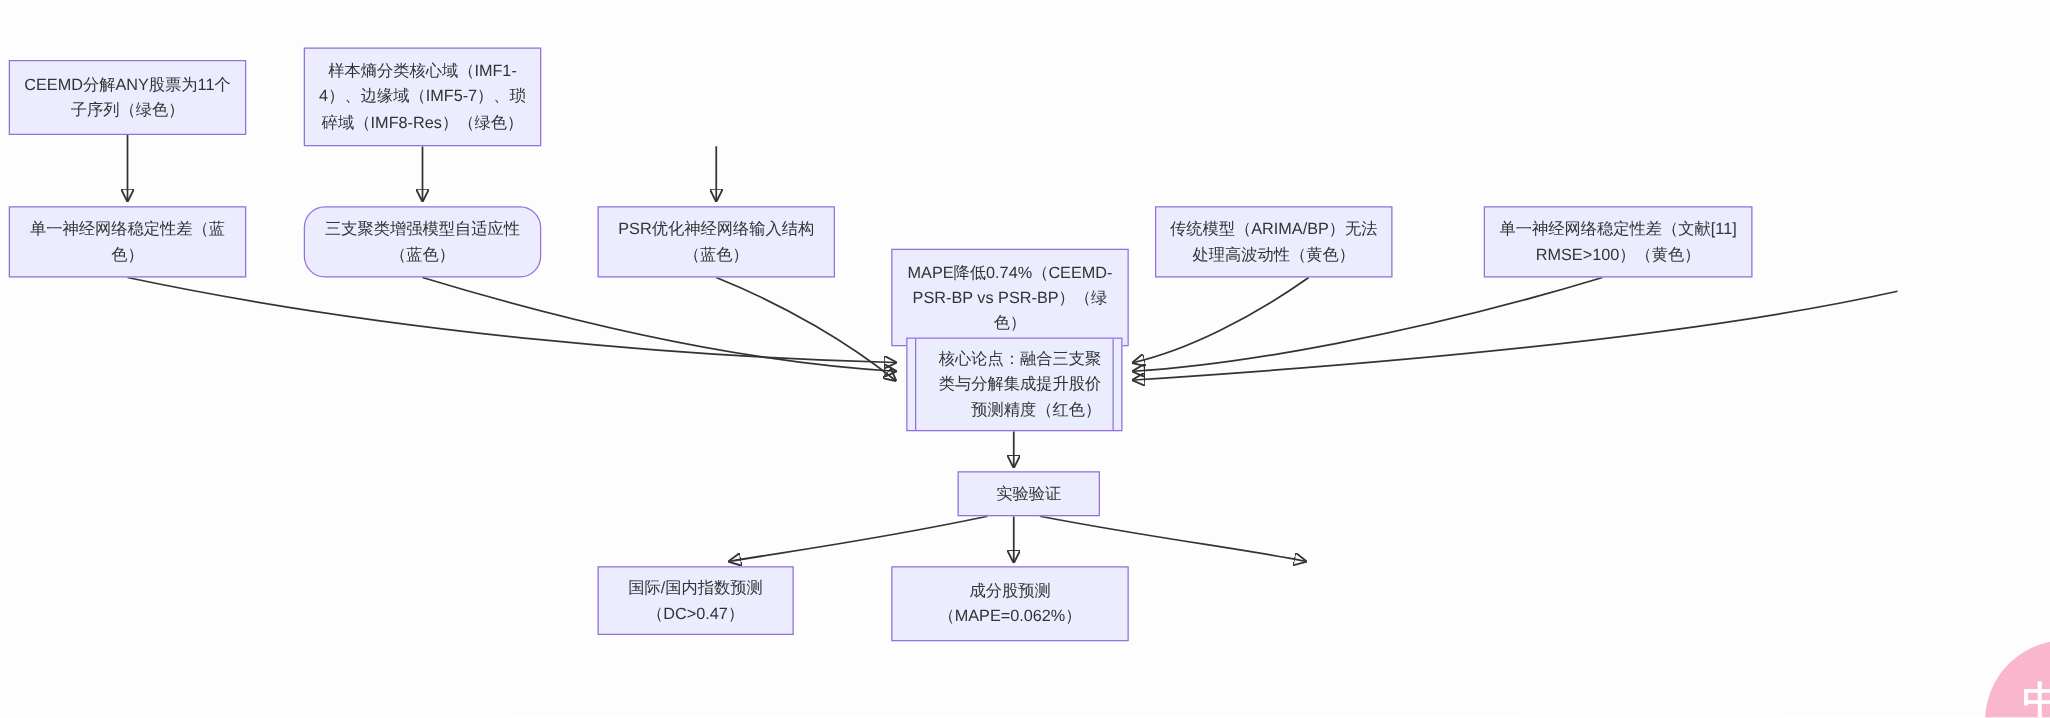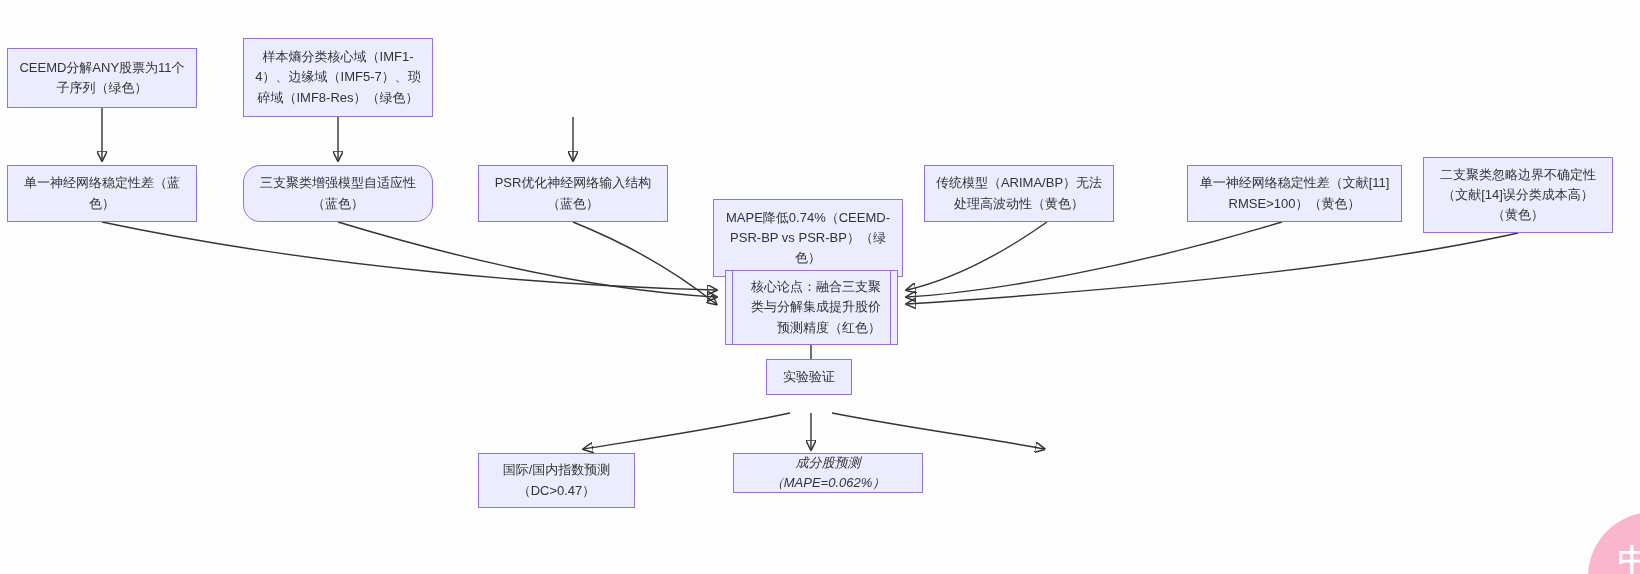--- a/index.html
+++ b/index.html
@@ -87,28 +87,27 @@
   <div class="node" style="left:243px;top:165px;width:190px;height:57px;border-radius:17px;">三支聚类增强模型自适应性（蓝色）</div>
 
   <div class="node" style="left:478px;top:165px;width:190px;height:57px;">PSR优化神经网络输入结构（蓝色）</div>
 
   <div class="node" style="left:713px;top:155px;width:190px;height:78px;margin-top:44px;">MAPE降低0.74%（CEEMD-PSR-BP vs PSR-BP）（绿色）</div>
 
   <div class="node" style="left:924px;top:165px;width:190px;height:57px;">传统模型（ARIMA/BP）无法处理高波动性（黄色）</div>
 
   <div class="node" style="left:1187px;top:165px;width:215px;height:57px;">单一神经网络稳定性差（文献[11] RMSE&gt;100）（黄色）</div>
 
-  <div class="node" style="left:1423px;top:157px;width:190px;height:76px;">二支聚类忽略边界不确定性（文献[14]误分类成本高）（黄色）</div>
 
   <div class="node node--subroutine" style="left:725px;top:270px;width:173px;height:75px;">核心论点：融合三支聚类与分解集成提升股价预测精度（红色）</div>
 
-  <div class="node" style="left:766px;top:359px;width:86px;height:36px;">实验验证</div>
+  <div class="node" style="left:766px;top:377px;width:114px;height:36px;">实验验证</div>
 
   <div class="node" style="left:478px;top:453px;width:157px;height:55px;">国际/国内指数预测（DC&gt;0.47）</div>
 
-  <div class="node" style="left:733px;top:453px;width:190px;height:40px;font-style:italic;">成分股预测（MAPE=0.062%）</div>
+  <div class="node" style="left:713px;top:453px;width:190px;height:60px;">成分股预测（MAPE=0.062%）</div>
 
 
   <div class="translate-badge">
     <span>中A</span>
   </div>
 
 </div>
 
 </body></html>

